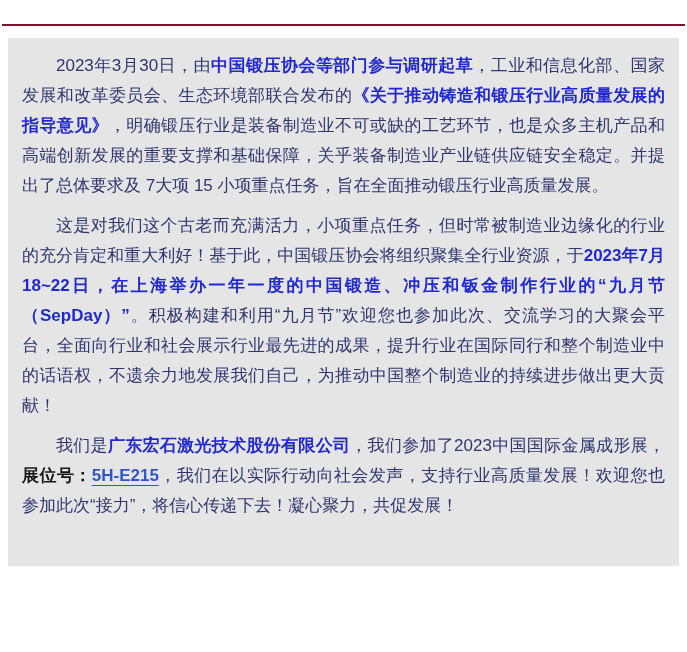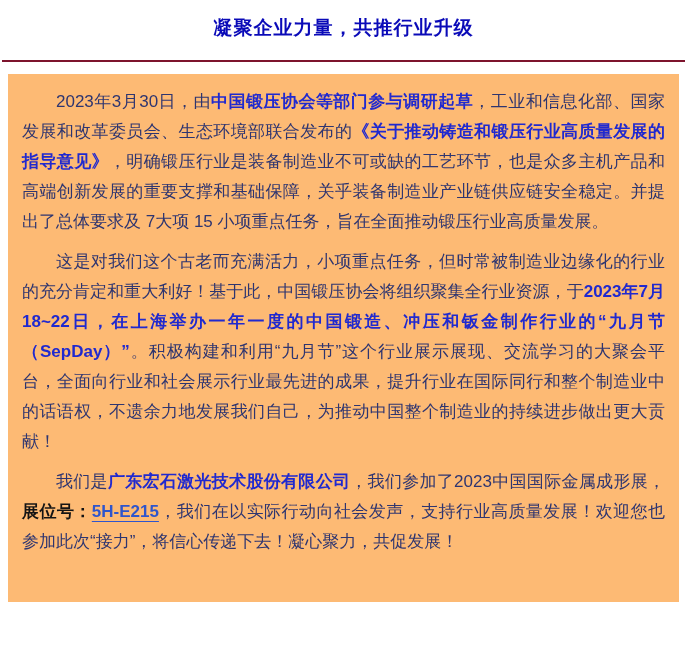--- a/index.html
+++ b/index.html
@@ -10,21 +10,21 @@
   }
   .article { width: 687px; }
   .title-block { padding-top: 10px; text-align: center; }
   .title-line {
     color: #0a0ab8; font-weight: bold; font-size: 19px; line-height: 36px;
     letter-spacing: 1px;
   }
   .divider { height: 2px; background: #7d142d; margin: 14px 2px 0 2px; }
   .panel {
     margin: 12px 8px 0 8px;
-    background: #fdba74;
+    background: #e5e5e5;
     padding: 13px 14px 12px 14px;
     box-sizing: border-box;
     min-height: 528px;
   }
   .panel p {
     margin: 0 0 10px 0;
     font-size: 17px; line-height: 30px;
     color: #2e3570;
     text-align: justify;
     text-indent: 2em;
@@ -37,27 +37,26 @@
     text-decoration: underline; text-underline-offset: 4px;
     cursor: pointer;
   }
 </style>
 </head>
 <body>
 
 <div class="article">
 
   <div class="title-block">
-    <div class="title-line">凝聚企业力量，共推行业升级</div>
   </div>
 
   <div class="divider"></div>
 
   <div class="panel">
 
     <p><span>2023年3月30日，由</span><span class="em">中国锻压协会等部门参与调研起草</span><span>，工业和信息化部、国家发展和改革委员会、生态环境部联合发布的</span><span class="em">《关于推动铸造和锻压行业高质量发展的指导意见》</span><span>，明确锻压行业是装备制造业不可或缺的工艺环节，也是众多主机产品和高端创新发展的重要支撑和基础保障，关乎装备制造业产业链供应链安全稳定。并提出了总体要求及 7大项 15 小项重点任务，旨在全面推动锻压行业高质量发展。</span></p>
 
-    <p><span>这是对我们这个古老而充满活力，小项重点任务，但时常被制造业边缘化的行业的充分肯定和重大利好！基于此，中国锻压协会将组织聚集全行业资源，于</span><span class="em">2023年7月18~22日，在上海举办一年一度的中国锻造、冲压和钣金制作行业的“九月节（SepDay）”</span><span>。积极构建和利用“九月节”这个行业展示展现、交流学习的大聚会平台，全面向行业和社会展示行业最先进的成果，提升行业在国际同行和整个制造业中的话语权，不遗余力地发展我们自己，为推动中国整个制造业的持续进步做出更大贡献！</span></p>
+    <p><span>这是对我们这个古老而充满活力，小项重点任务，但时常被制造业边缘化的行业的充分肯定和重大利好！基于此，中国锻压协会将组织聚集全行业资源，于</span><span class="em">2023年7月18~22日，在上海举办一年一度的中国锻造、冲压和钣金制作行业的“九月节（SepDay）”</span><span>。积极构建和利用“九月节”欢迎您也参加此次、交流学习的大聚会平台，全面向行业和社会展示行业最先进的成果，提升行业在国际同行和整个制造业中的话语权，不遗余力地发展我们自己，为推动中国整个制造业的持续进步做出更大贡献！</span></p>
 
     <p><span>我们是</span><span class="em">广东宏石激光技术股份有限公司</span><span>，我们参加了2023中国国际金属成形展，</span><span class="bold-black">展位号：</span><span class="booth-link">5H-E215</span><span>，我们在以实际行动向社会发声，支持行业高质量发展！欢迎您也参加此次“接力”，将信心传递下去！凝心聚力，共促发展！</span></p>
 
   </div>
 </div>
 
 </body></html>

